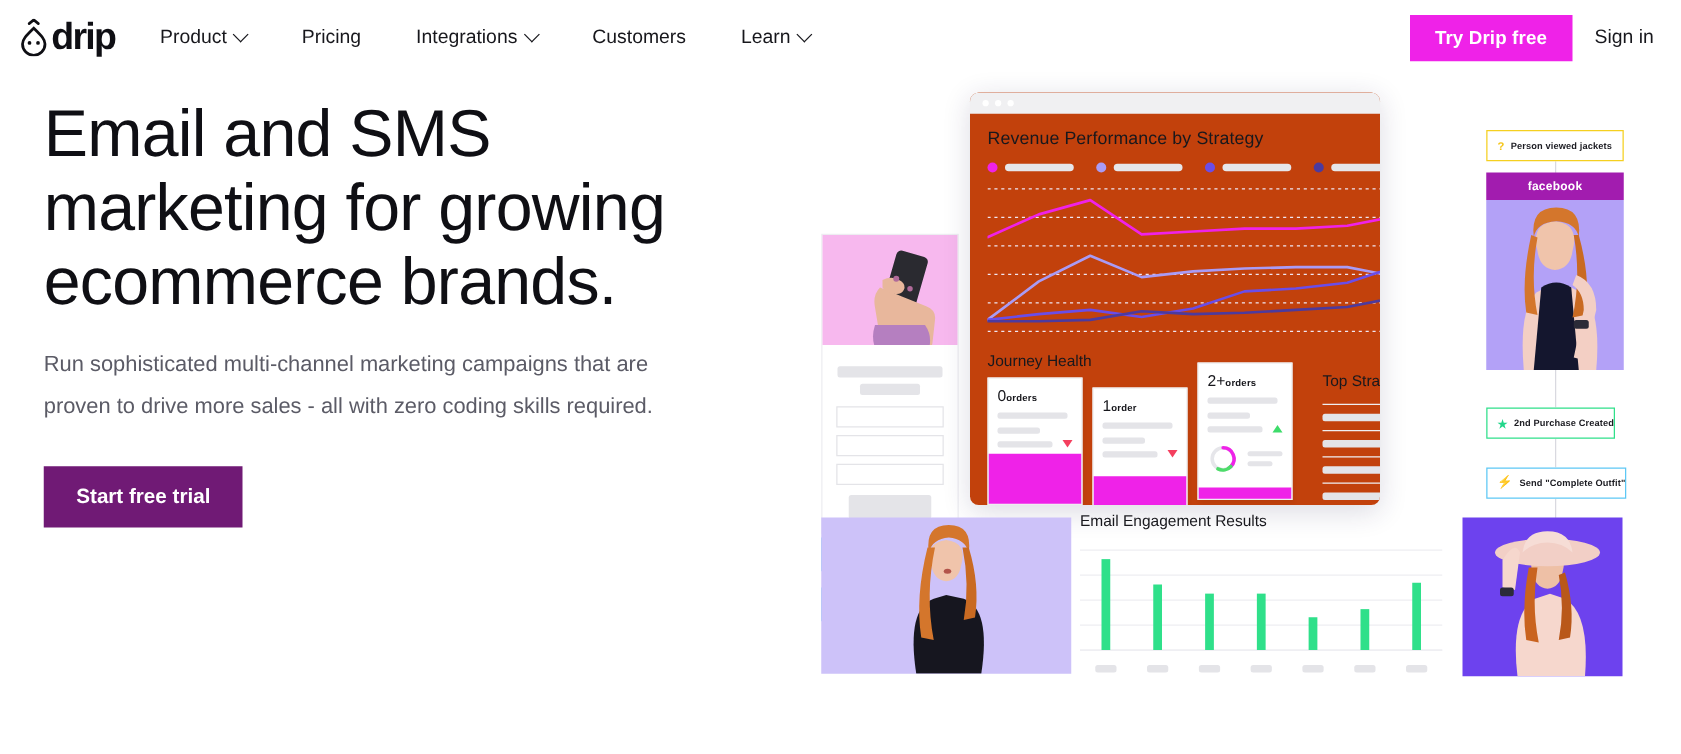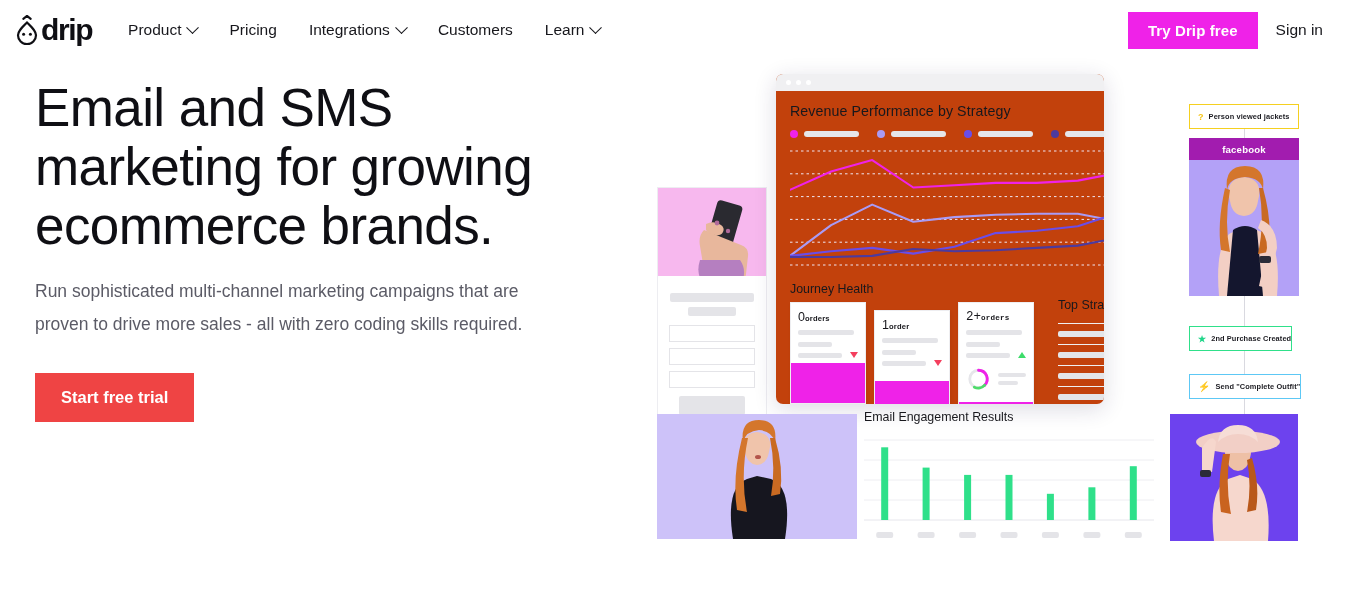--- a/index.html
+++ b/index.html
@@ -18,21 +18,21 @@
     align-items: center;
     padding: 0 22px 0 14px;
   }
   .logo-wrap { display: flex; align-items: center; margin-right: 20px; }
   .logo-mark { width: 26px; height: 30px; position: relative; }
   .logo-text {
     font-size: 30px; font-weight: 700; color: #0f0f14;
     letter-spacing: -1.4px; line-height: 1; margin-left: 1px;
     font-family: "Liberation Sans", sans-serif;
   }
-  .nav-links { display: flex; align-items: center; gap: 0px; }
+  .nav-links { display: flex; align-items: center; gap: 12px; }
   .nav-item {
     display: flex; align-items: center; gap: 7px;
     padding: 6px 16px; font-size: 15.5px; color: #17171c;
     cursor: pointer; white-space: nowrap;
   }
   .caret {
     width: 9px; height: 9px; display: inline-block;
     border-right: 1.6px solid #17171c;
     border-bottom: 1.6px solid #17171c;
     transform: rotate(45deg) translate(-2px,-2px);
@@ -55,21 +55,21 @@
   h1.headline {
     font-size: 53px; line-height: 1.115; color: #0f0f14;
     font-weight: 400; letter-spacing: -0.6px;
     font-family: "Liberation Sans", sans-serif;
   }
   p.subhead {
     margin-top: 20px; font-size: 17.5px; line-height: 1.88;
     color: #5b5b66; max-width: 525px;
   }
   .btn-trial {
-    margin-top: 32px; background: #ef4444; color: #fff; border: none;
+    margin-top: 32px; background: #701a75; color: #fff; border: none;
     font-size: 16.5px; font-weight: 700; padding: 15px 26px;
     cursor: pointer; font-family: "Liberation Sans", sans-serif;
   }
 
   
   .mock { position: absolute; left: 648px; top: 10px; width: 700px; height: 533px; }
 
   
   .conn { position: absolute; background: #d9d9e0; width: 1px; }
 
@@ -310,21 +310,21 @@
           <div class="sk" style="height:5px;width:56px;margin-top:6px;"></div>
           <div class="sk" style="height:5px;width:34px;margin-top:7px;"></div>
           <div style="display:flex;align-items:center;gap:8px;margin-top:5px;">
             <div class="sk" style="height:5px;width:44px;"></div>
             <i class="tri-d"></i>
           </div>
         </div>
         <div style="position:absolute;left:0;bottom:0;width:100%;height:30px;background:#ef22e8;"></div>
       </div>
 
-      <div class="jh-card" style="left:182px; top:228px; width:76px; height:110px;font-family:Liberation Mono, monospace;">
+      <div class="jh-card" style="left:182px; top:216px; width:76px; height:110px;">
         <div style="padding:7px 7px 0;">
           <div class="jh-num">
             <span>2+</span><small>orders</small>
           </div>
           <div class="sk" style="height:5px;width:56px;margin-top:6px;"></div>
           <div class="sk" style="height:5px;width:34px;margin-top:7px;"></div>
           <div style="display:flex;align-items:center;gap:8px;margin-top:5px;">
             <div class="sk" style="height:5px;width:44px;"></div>
             <i class="tri-u"></i>
           </div>

